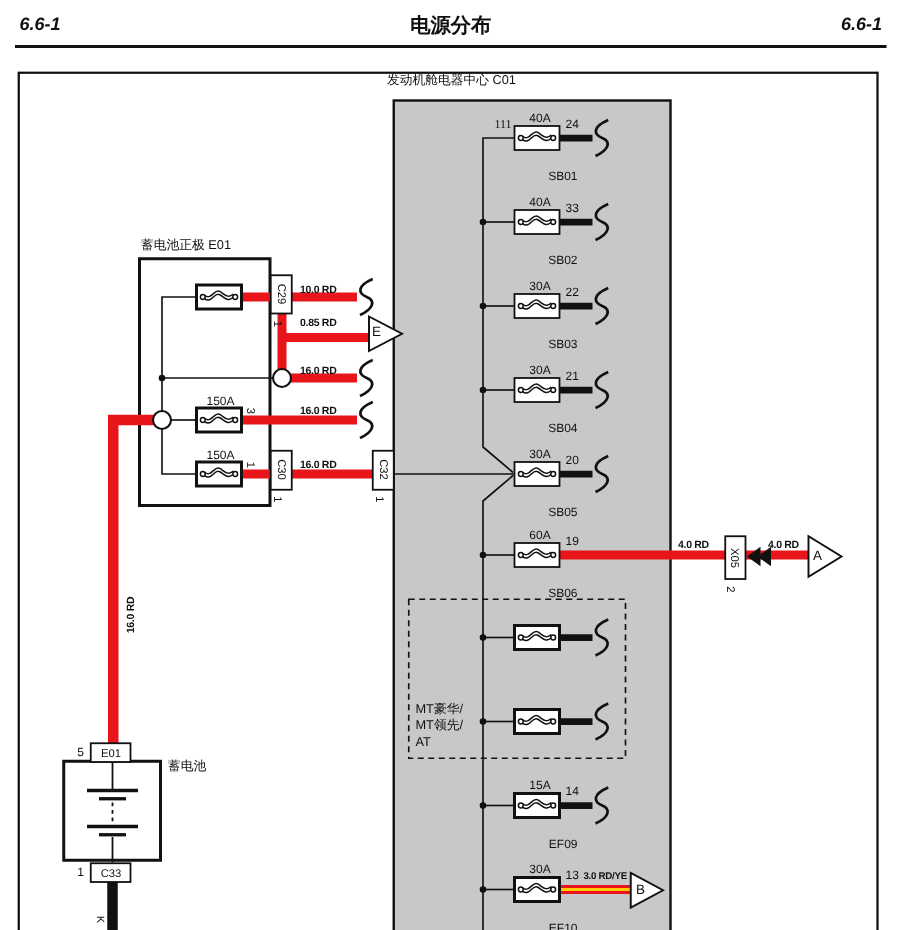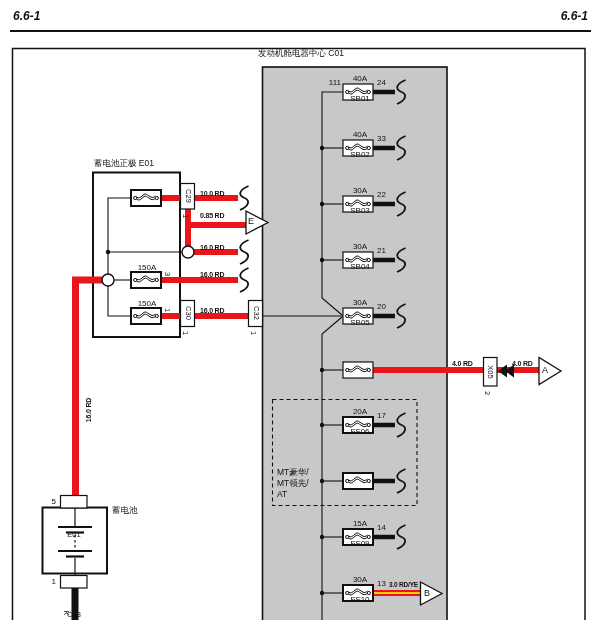--- a/index.html
+++ b/index.html
@@ -8,39 +8,40 @@
   #stage{position:absolute;inset:0;}
   svg.overlay{position:absolute;left:0;top:0;z-index:1;}
   .t{position:absolute;z-index:2;font-size:8px;line-height:9px;white-space:nowrap;color:#111;}
   .cn{font-size:8.5px;}
   .wl{font-size:7px;font-weight:bold;letter-spacing:-0.2px;}
   .hdr{position:absolute;z-index:2;font-size:12px;font-weight:bold;font-style:italic;}
   .title{position:absolute;z-index:2;left:0;right:0;top:8px;text-align:center;font-size:13.5px;font-weight:bold;}
   .rule{position:absolute;z-index:2;left:10px;top:30px;width:581px;height:2px;background:#111;}
   .vt{transform:translate(-50%,-50%) rotate(90deg);transform-origin:center;}
   .vtu{transform:translate(-50%,-50%) rotate(-90deg);transform-origin:center;}
-  .ctr{transform:translate(-50%,-50%);margin-top:32px;}
+  .ctr{transform:translate(-50%,-50%);}
   .frow{position:absolute;left:327px;width:130px;height:40px;z-index:2;}
   .frow .amp{position:absolute;left:8px;top:0;width:50px;text-align:center;}
   .frow .pin{position:absolute;left:50px;top:4px;}
-  .frow .fname{position:absolute;left:8px;top:20px;width:50px;text-align:center;}
-  .frow .buspin{position:absolute;left:0;top:4px;width:14px;text-align:right;}
+  .frow .fname{position:absolute;left:8px;top:39px;width:50px;text-align:right;}
+  .frow .buspin{position:absolute;left:0;top:4px;width:14px;text-align:right;font-family:Liberation Serif, serif;}
   .lrow{position:absolute;left:128px;width:60px;height:40px;z-index:2;}
   .lrow .lamp{position:absolute;left:0;top:0;width:38px;text-align:center;}
   .lrow .lpin{position:absolute;left:34px;top:6px;width:10px;height:10px;}
   .lrow .lpin span{position:absolute;left:50%;top:50%;}
   .cname{font-size:7.5px;}
   .pincn{font-size:7.5px;}
 </style>
 </head>
 <body>
 
 <div id="stage">
 
   <div class="hdr" style="left:13px;top:9px">6.6-1</div>
+  <div class="title">电源分布</div>
   <div class="hdr" style="right:13px;top:9px">6.6-1</div>
   <div class="rule"></div>
 
   <svg class="overlay" width="601" height="620" viewBox="0 0 601 620">
     <defs>
       <g id="fcore" fill="none" stroke="#111">
         <path stroke-width="1" d="M5.5,9.2 C10,12.5 12,4.5 15.5,6.5 C19,8.5 21,11.5 24.5,8.2"></path>
         <path stroke-width="1" d="M5.5,7 C10,10.3 12,2.3 15.5,4.3 C19,6.3 21,9.3 24.5,6"></path>
         <circle cx="4.2" cy="8" r="1.6" stroke-width="1" fill="#fff"></circle>
         <circle cx="25.8" cy="8" r="1.6" stroke-width="1" fill="#fff"></circle>
@@ -209,24 +210,24 @@
   <div class="frow" style="top:242px">
     <div class="t amp">30A</div>
     <div class="t pin">21</div>
     <div class="t fname">SB04</div>
   </div>
   <div class="frow" style="top:298px">
     <div class="t amp">30A</div>
     <div class="t pin">20</div>
     <div class="t fname">SB05</div>
   </div>
-  <div class="frow" style="top:407px">
-    <div class="t amp">20A</div>
-    <div class="t pin">17</div>
-    <div class="t fname">EF06</div>
+  <div class="frow" style="top:352px">
+    <div class="t amp">60A</div>
+    <div class="t pin">19</div>
+    <div class="t fname">SB06</div>
   </div>
   <div class="frow" style="top:519px">
     <div class="t amp">15A</div>
     <div class="t pin">14</div>
     <div class="t fname">EF09</div>
   </div>
   <div class="frow" style="top:575px">
     <div class="t amp">30A</div>
     <div class="t pin">13</div>
     <div class="t fname">EF10</div>

